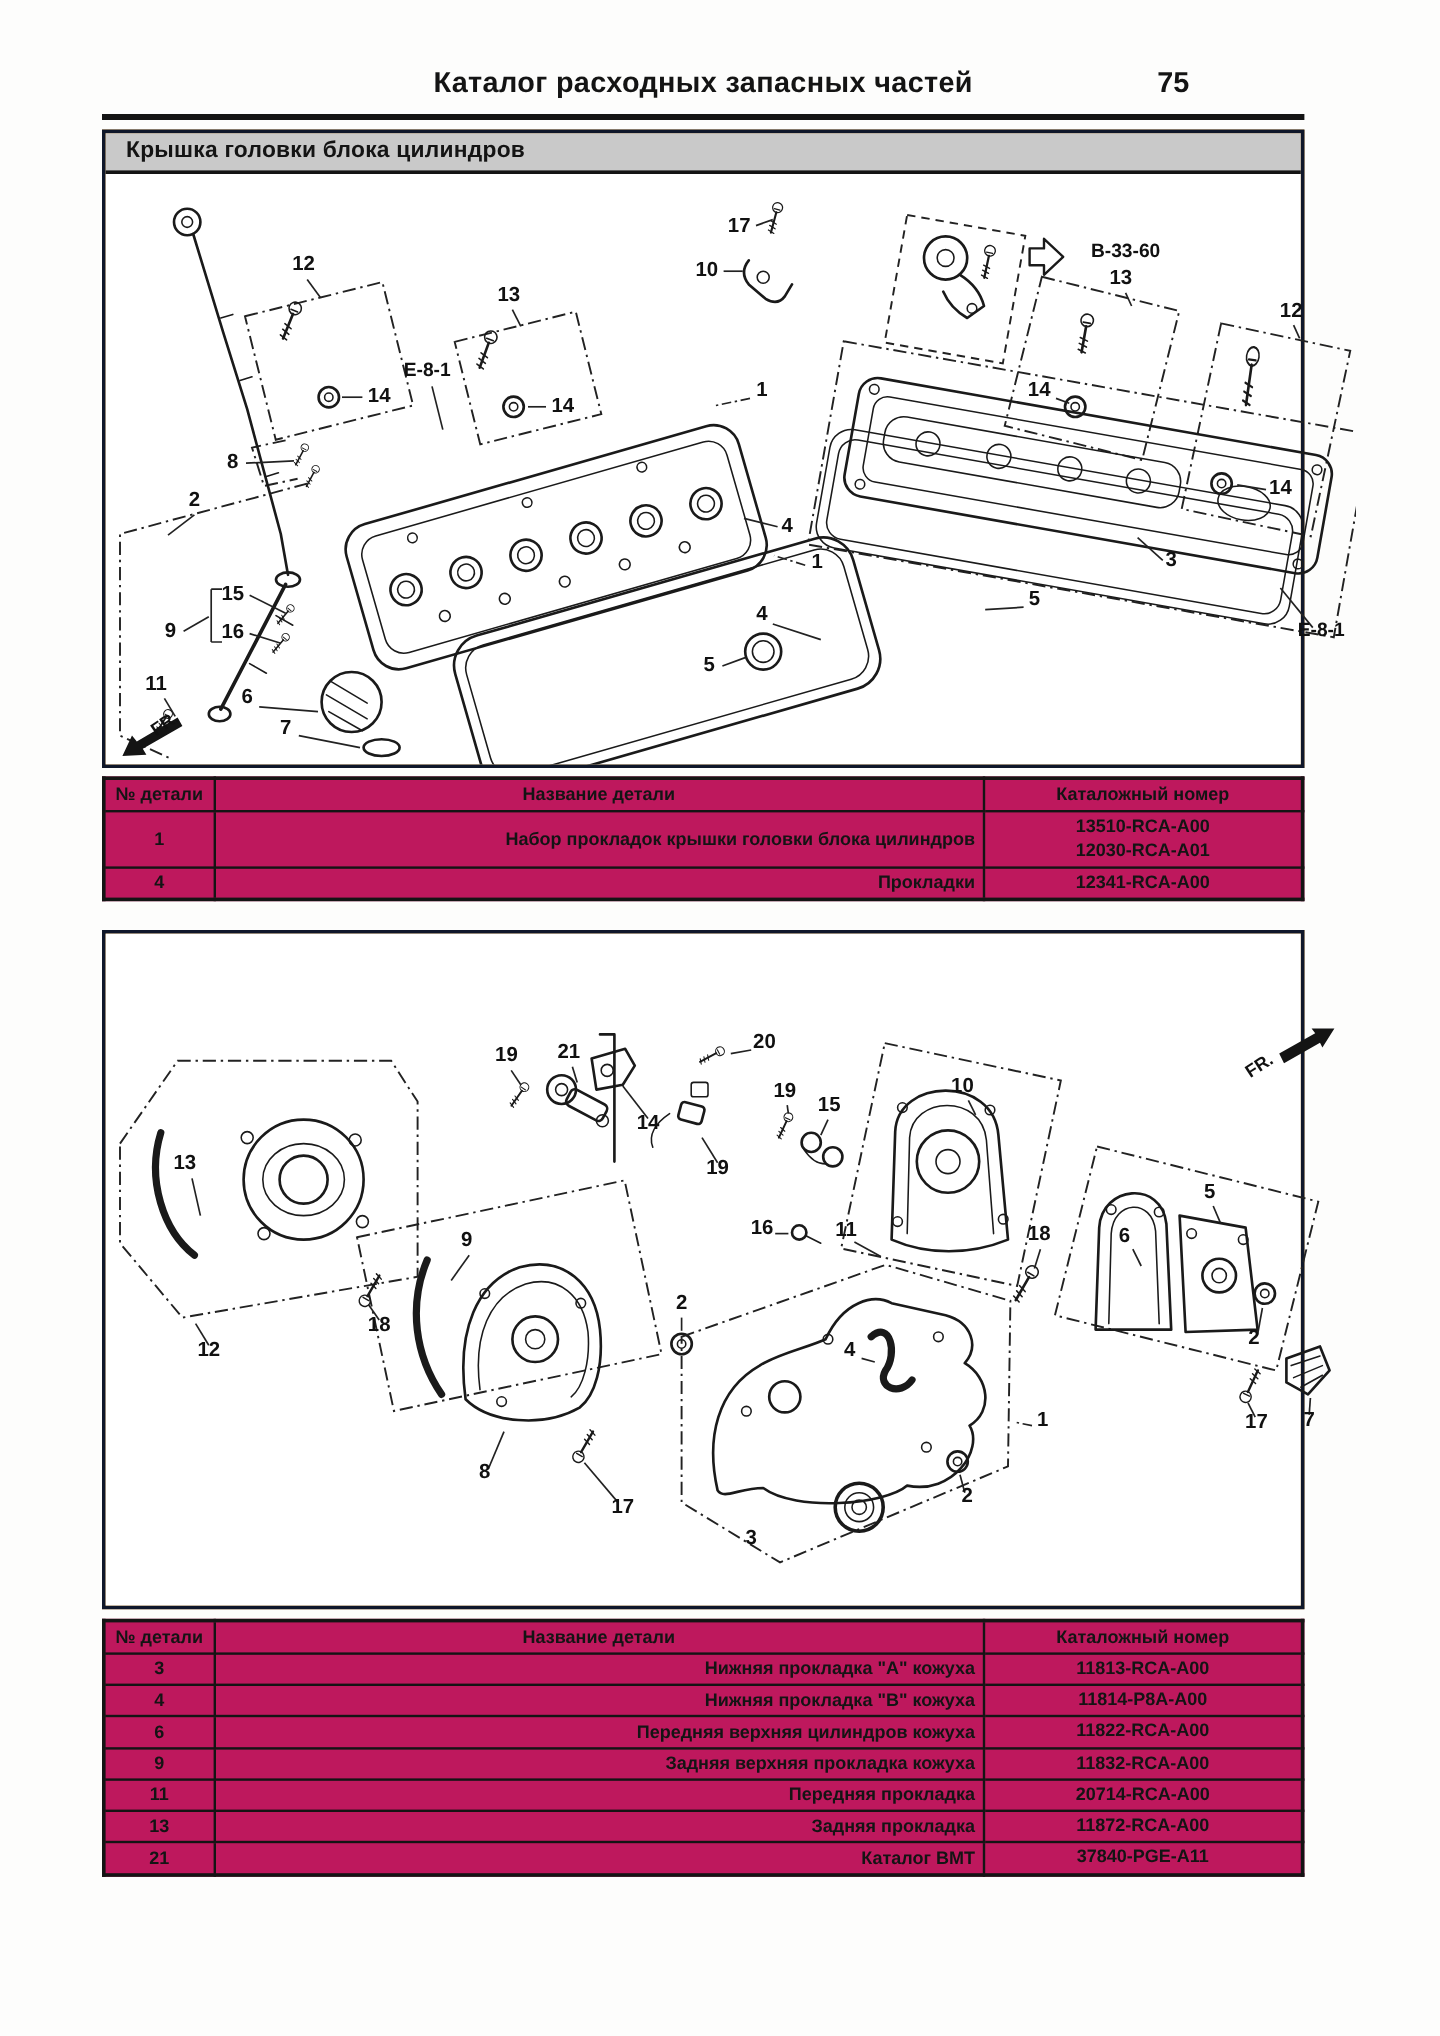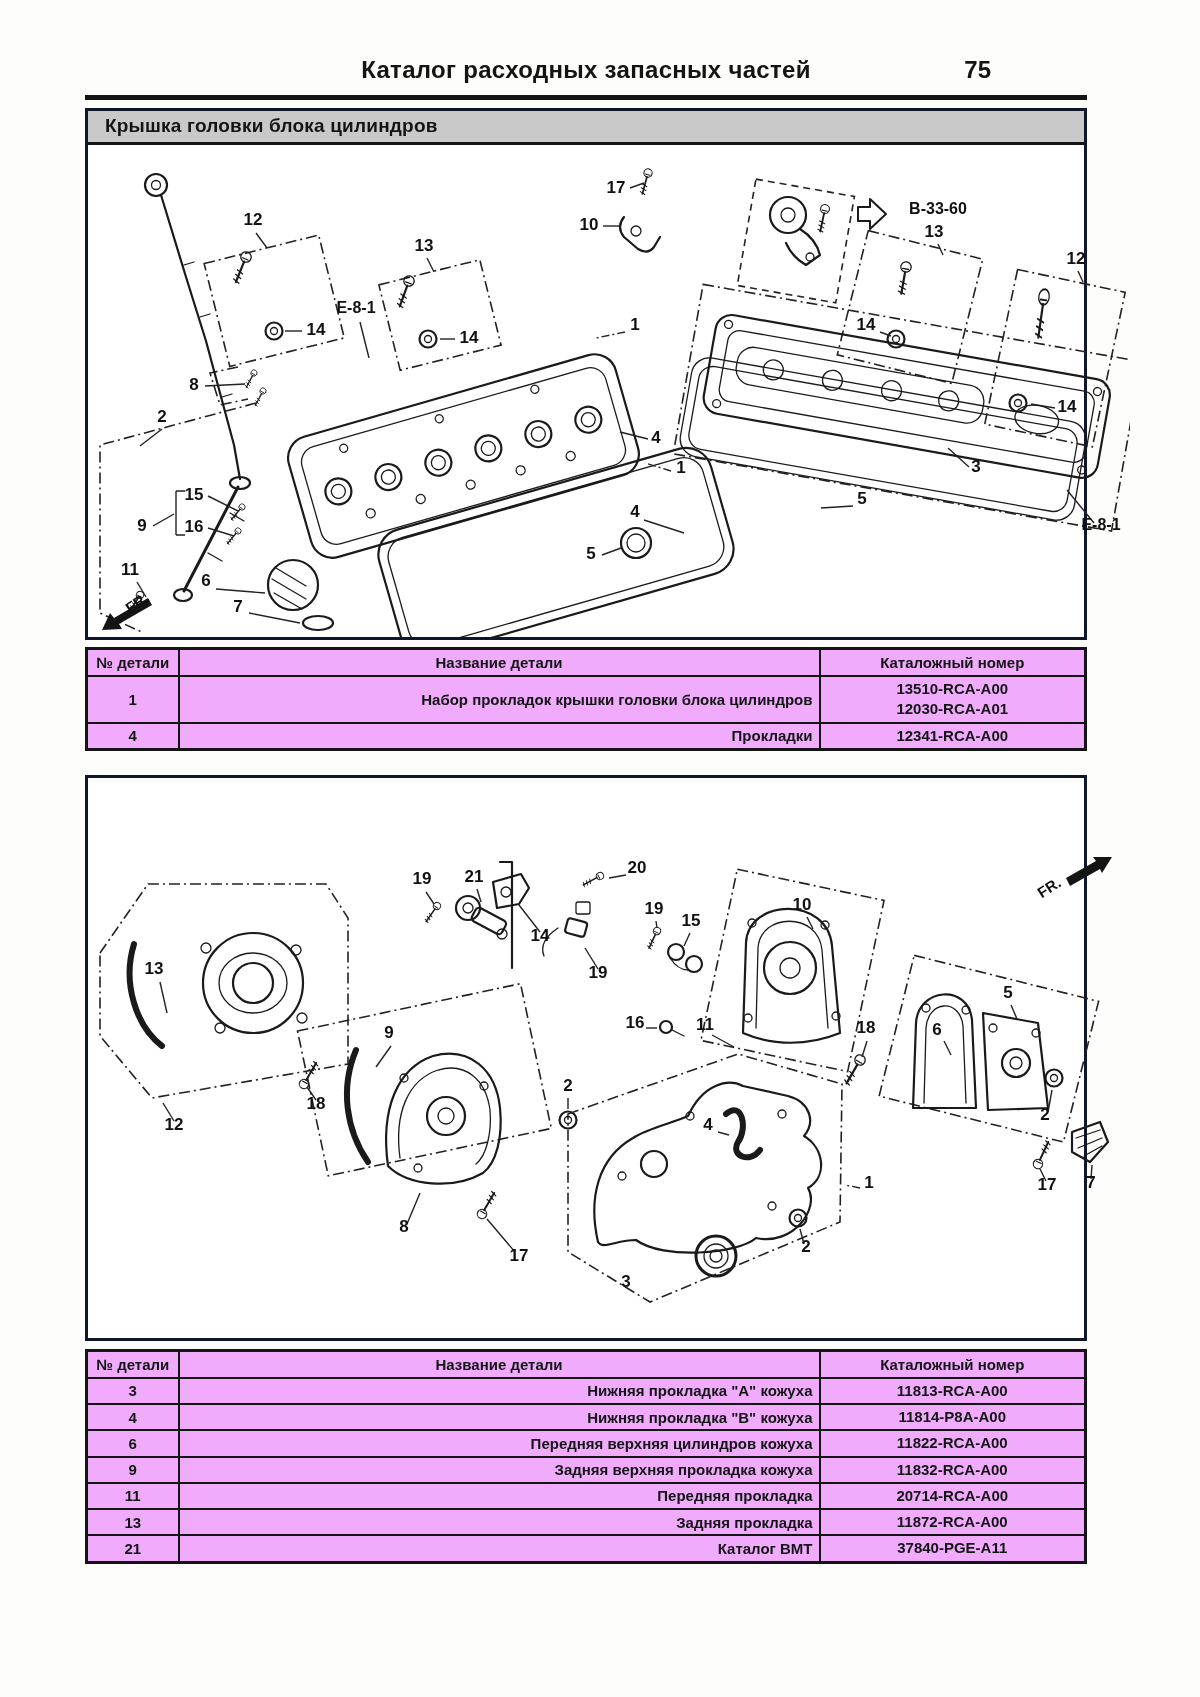--- a/index.html
+++ b/index.html
@@ -11,21 +11,21 @@
   .content{position:absolute;left:85px;top:0;width:1002px;}
   header{position:relative;margin-top:56px;}
   .hdr-row{position:relative;text-align:center;height:30px;}
   .hdr-row h1{display:inline-block;margin:0;font-size:24px;font-weight:bold;letter-spacing:.3px;}
   .page-num{position:absolute;right:96px;top:0;font-size:24px;font-weight:bold;}
   .header-rule{height:5px;background:#141414;margin-top:9px;}
   .panel{border:3px solid #0f172a;margin-top:8px;background:#a16207;}
   .panel-title{background:#c9c9c9;border-bottom:3px solid #141414;font-size:19px;font-weight:bold;padding:4px 0 5px 17px;letter-spacing:.2px;}
   .panel-body{position:relative;background:#fff;}
   svg{display:block;}
-  table.parts{border-collapse:collapse;width:100%;background:#f0abfc;table-layout:fixed;}
+  table.parts{border-collapse:collapse;width:100%;background:#be185d;table-layout:fixed;}
   table.parts{border:3px solid #141414;}
   .parts th,.parts td{border:2px solid #141414;font-size:15px;padding:2px 6px;vertical-align:middle;}
   .parts th{font-weight:bold;text-align:center;padding:4px 6px;}
   .parts col.c-num{width:92px;}
   .parts col.c-name{width:auto;}
   .parts col.c-part{width:266px;}
   .parts td.num{text-align:center;font-weight:bold;}
   .parts td.name{text-align:right;padding-left:11px;font-weight:bold;}
   .parts td.part{text-align:center;font-weight:bold;white-space:pre-line;line-height:1.35;}
   .t1{margin-top:7px;}

